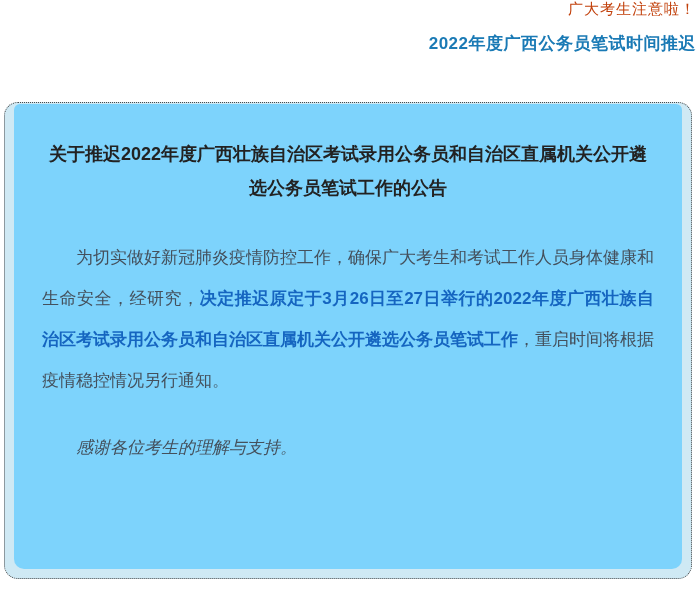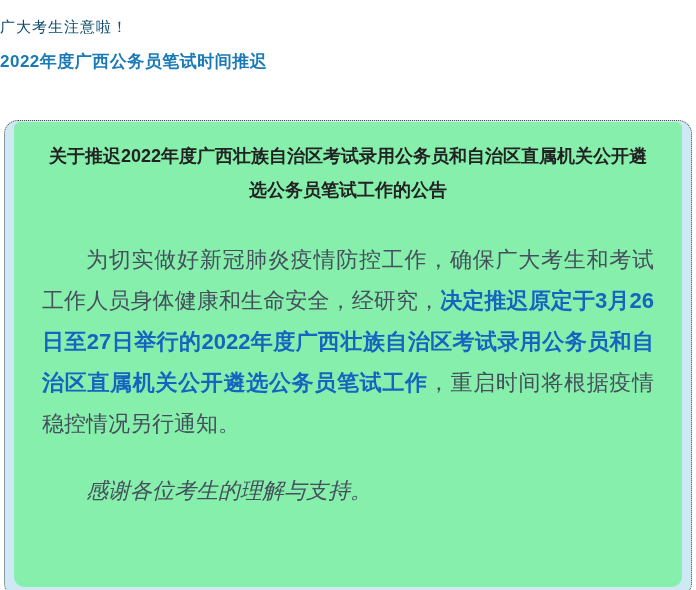--- a/index.html
+++ b/index.html
@@ -6,30 +6,30 @@
   html, body {
     width: 696px;
     height: 590px;
     background: #ffffff;
     font-family: "Liberation Sans", "DejaVu Sans", sans-serif;
     overflow: hidden;
   }
   .page { width: 696px; height: 590px; position: relative; }
 
   .headline-attention {
-    margin-top: 18px;
-    text-align: left;
+    margin-top: 0;
+    text-align: right;
     font-size: 15px;
     font-weight: 400;
-    color: #0c4a6e;
+    color: #c2410c;
     letter-spacing: 1px;
   }
   .headline-subject {
     margin-top: 13px;
-    text-align: left;
+    text-align: right;
     font-size: 17px;
     font-weight: 700;
     color: #1a7ab5;
     letter-spacing: 0.5px;
   }
 
   
   .notice-outer {
     position: absolute;
     left: 4px;
@@ -39,35 +39,35 @@
     background: #cfe9f4;
     border: 1px dotted #4a4a4a;
     border-radius: 14px;
   }
   .notice-card {
     position: absolute;
     left: 9px;
     right: 9px;
     top: 1px;
     bottom: 9px;
-    background: #86efac;
+    background: #7dd3fc;
     border-radius: 6px 6px 10px 10px;
-    padding: 17px 28px 0 28px;
+    padding: 33px 28px 0 28px;
   }
 
   .notice-title {
     text-align: center;
     font-size: 18px;
     line-height: 34px;
     font-weight: 700;
     color: #222222;
     margin-bottom: 32px;
   }
   .notice-card p {
-    font-size: 22px;
+    font-size: 17px;
     line-height: 41px;
     color: #44505c;
     text-align: justify;
     text-indent: 2em;
     margin-bottom: 23px;
   }
   .emphasis {
     color: #1565c0;
     font-weight: 700;
   }

